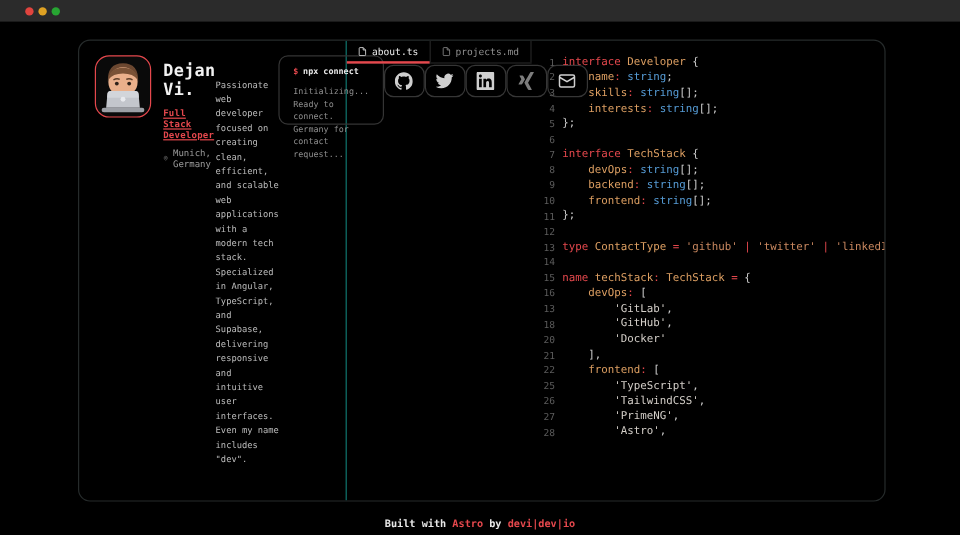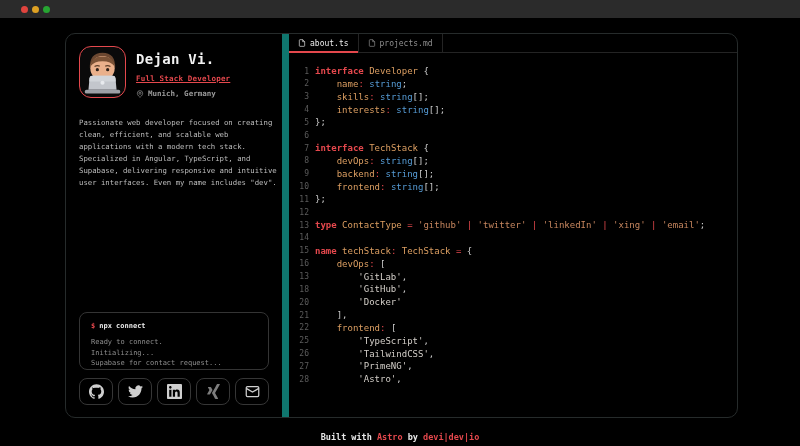--- a/index.html
+++ b/index.html
@@ -9,61 +9,61 @@
   
   .titlebar { position:absolute; left:0; top:0; width:800px; height:18px;
     background:#2b2b2b; display:flex; align-items:center; padding-left:21px; gap:4px; }
   .dot { width:7px; height:7px; border-radius:50%; }
 
   
   .card { position:absolute; left:65px; top:33px; width:673px; height:385px;
     border:1px solid #262b2b; border-radius:10px; background:#000; display:flex; overflow:hidden; }
 
   
-  .left { width:223px; border-right:7px solid #0f766e; padding:12px 12px 12px 13px;
-    display:flex; flex-direction:column; }
+  .left { width:223px; border-right:1px solid #0f766e; padding:12px 12px 12px 13px;
+    display:flex; flex-direction:row; }
   .profile-head { display:flex; gap:10px; }
   .avatar { width:47px; height:52px; border:1.5px solid #e5484d; border-radius:12px;
     background:#0a0a0a; overflow:hidden; flex:none; }
   .avatar svg { width:100%; height:100%; display:block; }
   .idblock { padding-top:5px; }
   .name { color:#f2f2f2; font-size:14px; font-weight:bold; letter-spacing:.3px; }
   .role { color:#e5484d; font-size:7.5px; font-weight:bold; margin-top:7px; letter-spacing:.2px;text-decoration:underline; }
-  .loc { color:#9a9a9a; font-size:7.5px; margin-top:6px; display:flex; align-items:center; gap:4px;font-weight:bold; }
+  .loc { color:#9a9a9a; font-size:7.5px; margin-top:6px; display:flex; align-items:center; gap:4px; }
   .loc svg { width:8px; height:8px; stroke:#9a9a9a; }
   .bio { color:#bdbdbd; font-size:7.3px; line-height:12px; margin-top:19px; width:203px;
     white-space:pre-line; }
   .spacer { flex:1; }
   .terminal { border:1px solid #343434; border-radius:8px; padding:9px 11px; width:190px; height:58px; }
   .term-cmd { font-size:7px; font-weight:bold; color:#e8e8e8; display:flex; gap:4px; }
   .term-cmd .dollar { color:#e5484d; }
   .term-out { margin-top:7px; }
   .term-out p { color:#8e8e8e; font-size:7px; line-height:10.5px; }
   .social { display:flex; justify-content:space-between; width:190px; margin-top:8px; }
   .social .sbtn { width:34px; height:27px; border:1px solid #363636; border-radius:8px;
     background:#000; display:flex; align-items:center; justify-content:center; cursor:pointer; }
   .sbtn svg { width:15px; height:15px; fill:#cfcfcf; stroke:#cfcfcf; }
   .sbtn.muted svg { fill:#7d7d7d; stroke:#7d7d7d; }
   .sbtn.stroke-icon svg { fill:none; }
 
   
-  .right { flex:1; display:flex; flex-direction:column; min-width:0; }
+  .right { flex:1; display:flex; flex-direction:row; min-width:0; }
   .tabbar { height:19px; border-bottom:1px solid #242424; display:flex; }
   .tab { display:flex; align-items:center; gap:4px; padding:0 9px; font-size:8px;
     color:#8f8f8f; border-right:1px solid #242424; cursor:pointer; position:relative; }
   .tab svg { width:8px; height:8px; stroke:currentColor; fill:none; }
   .tab.active { color:#ececec; }
   .tab.active::after { content:""; position:absolute; left:0; right:0; bottom:-1px;
     height:2px; background:#e5484d; }
 
   .code { padding:12px 0 0 3px; font-size:9px; line-height:12.35px; }
   .line { display:flex; white-space:pre; }
   .ln { width:17px; text-align:right; color:#5c5c5c; font-size:8px; flex:none;
     margin-right:6px; padding-top:.5px; }
-  .tok-kw { color:#e5484d; font-weight:bold; }
+  .tok-kw { color:#e5484d; font-weight:normal; }
   .tok-id { color:#dd9f62; }
   .tok-tb { color:#569cd6; }
   .tok-s1 { color:#c8875f; }
   .tok-s2 { color:#d3cec8; }
   .tok-op { color:#e5484d; }
   .tok-pl { color:#cdcdcd; }
 
   
   .footer { position:absolute; left:0; bottom:4px; width:800px; text-align:center;
     font-size:8.5px; color:#e8e8e8; white-space:pre; font-weight:bold; }
@@ -113,23 +113,23 @@
     <p class="bio">Passionate web developer focused on creating clean, efficient, and scalable web applications with a modern tech stack. Specialized in Angular, TypeScript, and Supabase, delivering responsive and intuitive user interfaces. Even my name includes "dev".</p>
 
     <div class="spacer"></div>
 
     <div class="terminal">
       <div class="term-cmd">
         <span class="dollar">$</span>
         <span>npx connect</span>
       </div>
       <div class="term-out" id="term-out">
+          <p>Initializing...</p>
           <p>Ready to connect.</p>
-          <p>Initializing...</p>
-          <p>Supabase for contact request...</p>
+          <p>Germany for contact request...</p>
         </div>
     </div>
 
     <div class="social" id="social-row">
         <button class="sbtn">
           <span style="display: flex;">
             <svg viewBox="0 0 24 24">
               <path d="M12 .297c-6.63 0-12 5.373-12 12 0 5.303 3.438 9.8 8.205 11.385.6.113.82-.258.82-.577 0-.285-.01-1.04-.015-2.04-3.338.724-4.042-1.61-4.042-1.61C4.422 18.07 3.633 17.7 3.633 17.7c-1.087-.744.084-.729.084-.729 1.205.084 1.838 1.236 1.838 1.236 1.07 1.835 2.809 1.305 3.495.998.108-.776.417-1.305.76-1.605-2.665-.3-5.466-1.332-5.466-5.93 0-1.31.465-2.38 1.235-3.22-.135-.303-.54-1.523.105-3.176 0 0 1.005-.322 3.3 1.23.96-.267 1.98-.399 3-.405 1.02.006 2.04.138 3 .405 2.28-1.552 3.285-1.23 3.285-1.23.645 1.653.24 2.873.12 3.176.765.84 1.23 1.91 1.23 3.22 0 4.61-2.805 5.625-5.475 5.92.42.36.81 1.096.81 2.22 0 1.606-.015 2.896-.015 3.286 0 .315.21.69.825.57C20.565 22.092 24 17.592 24 12.297c0-6.627-5.373-12-12-12" stroke="none"></path>
             </svg>
           </span>

